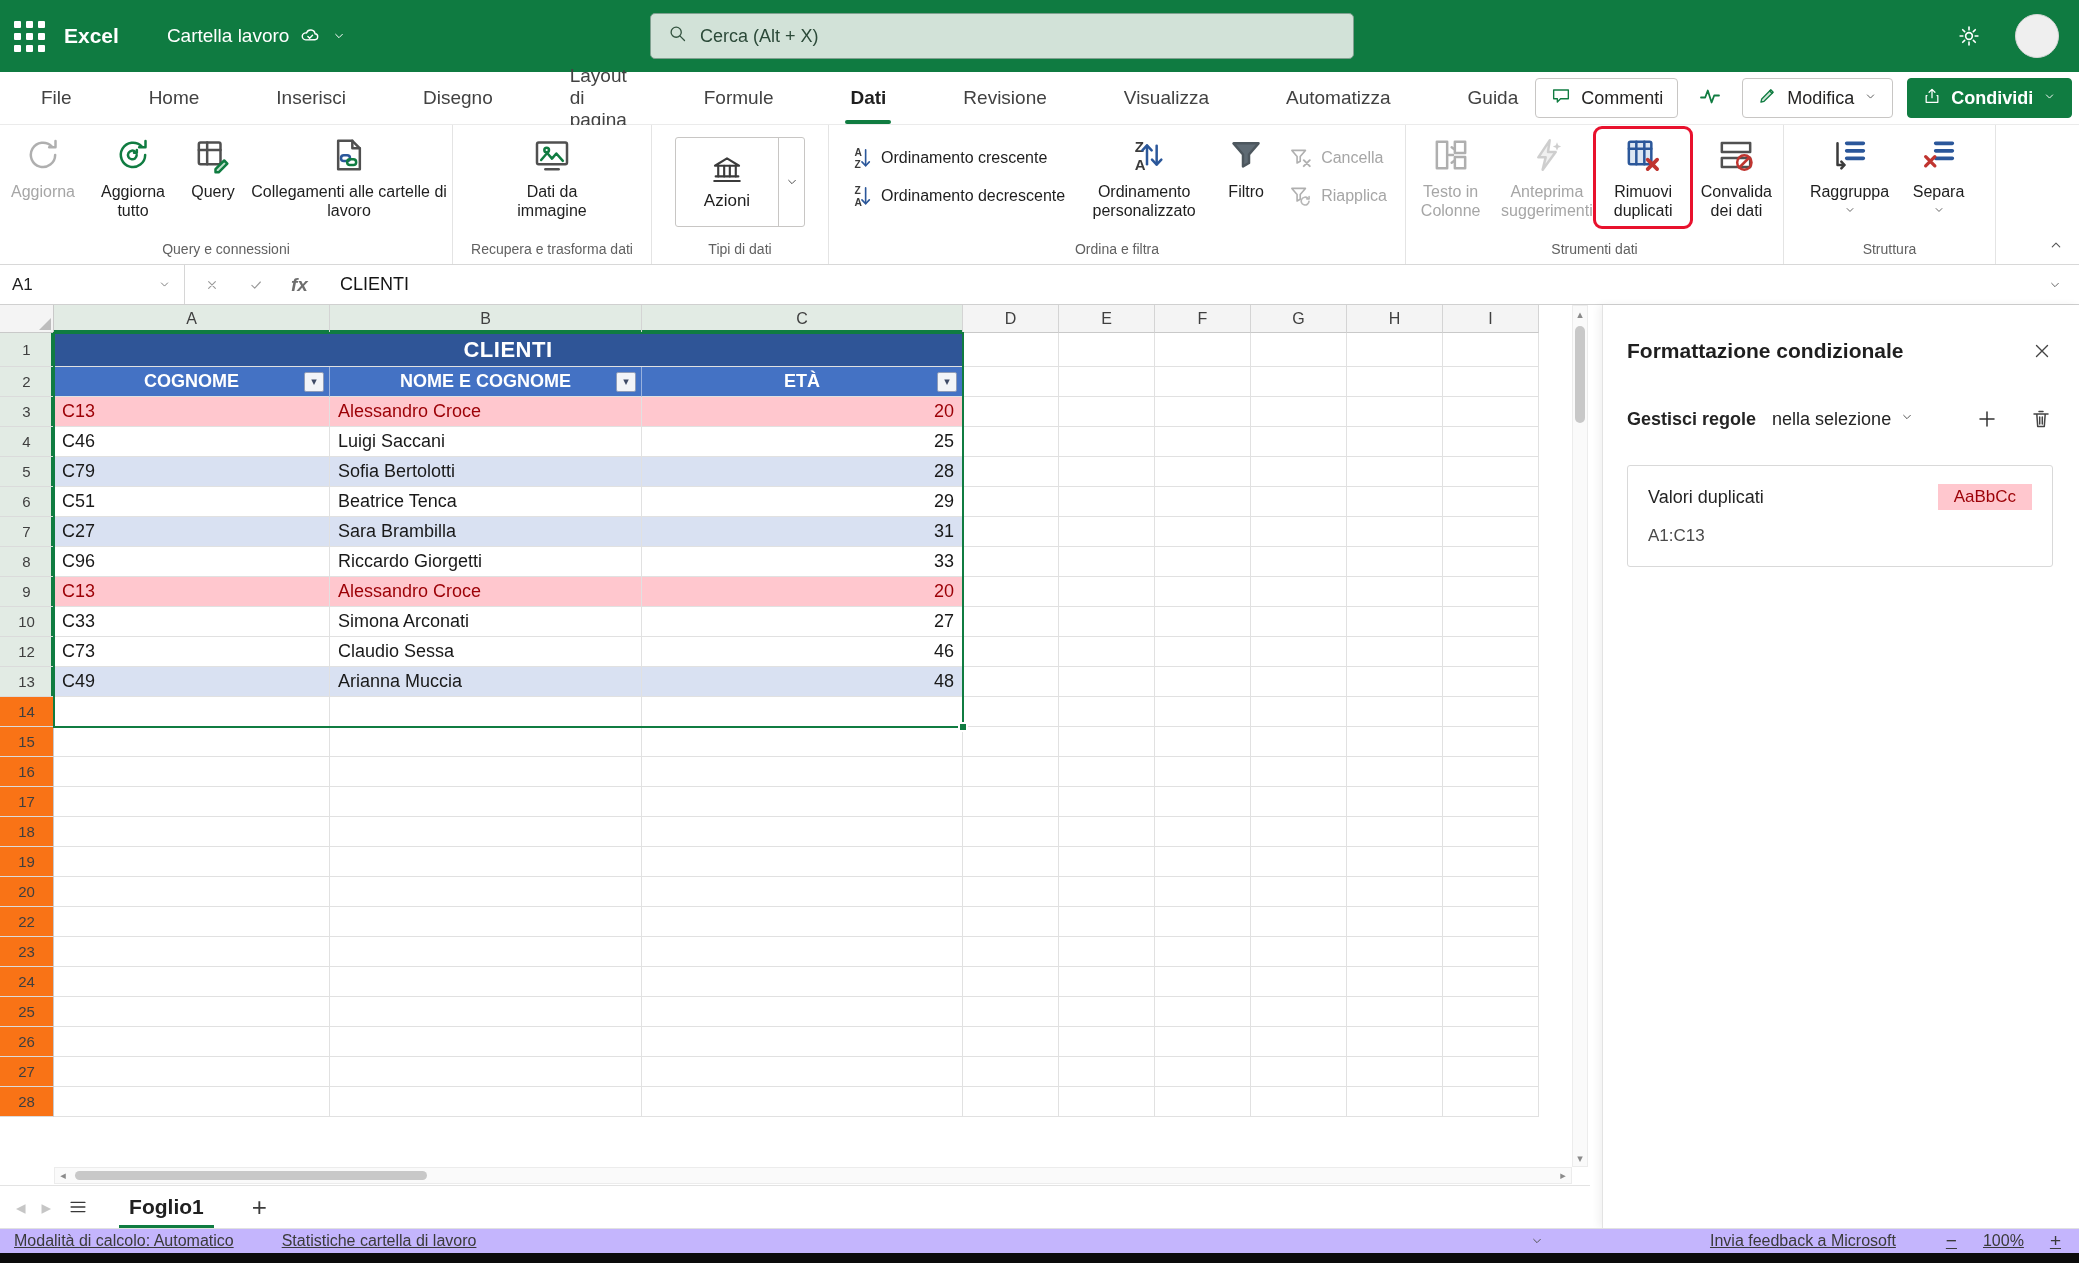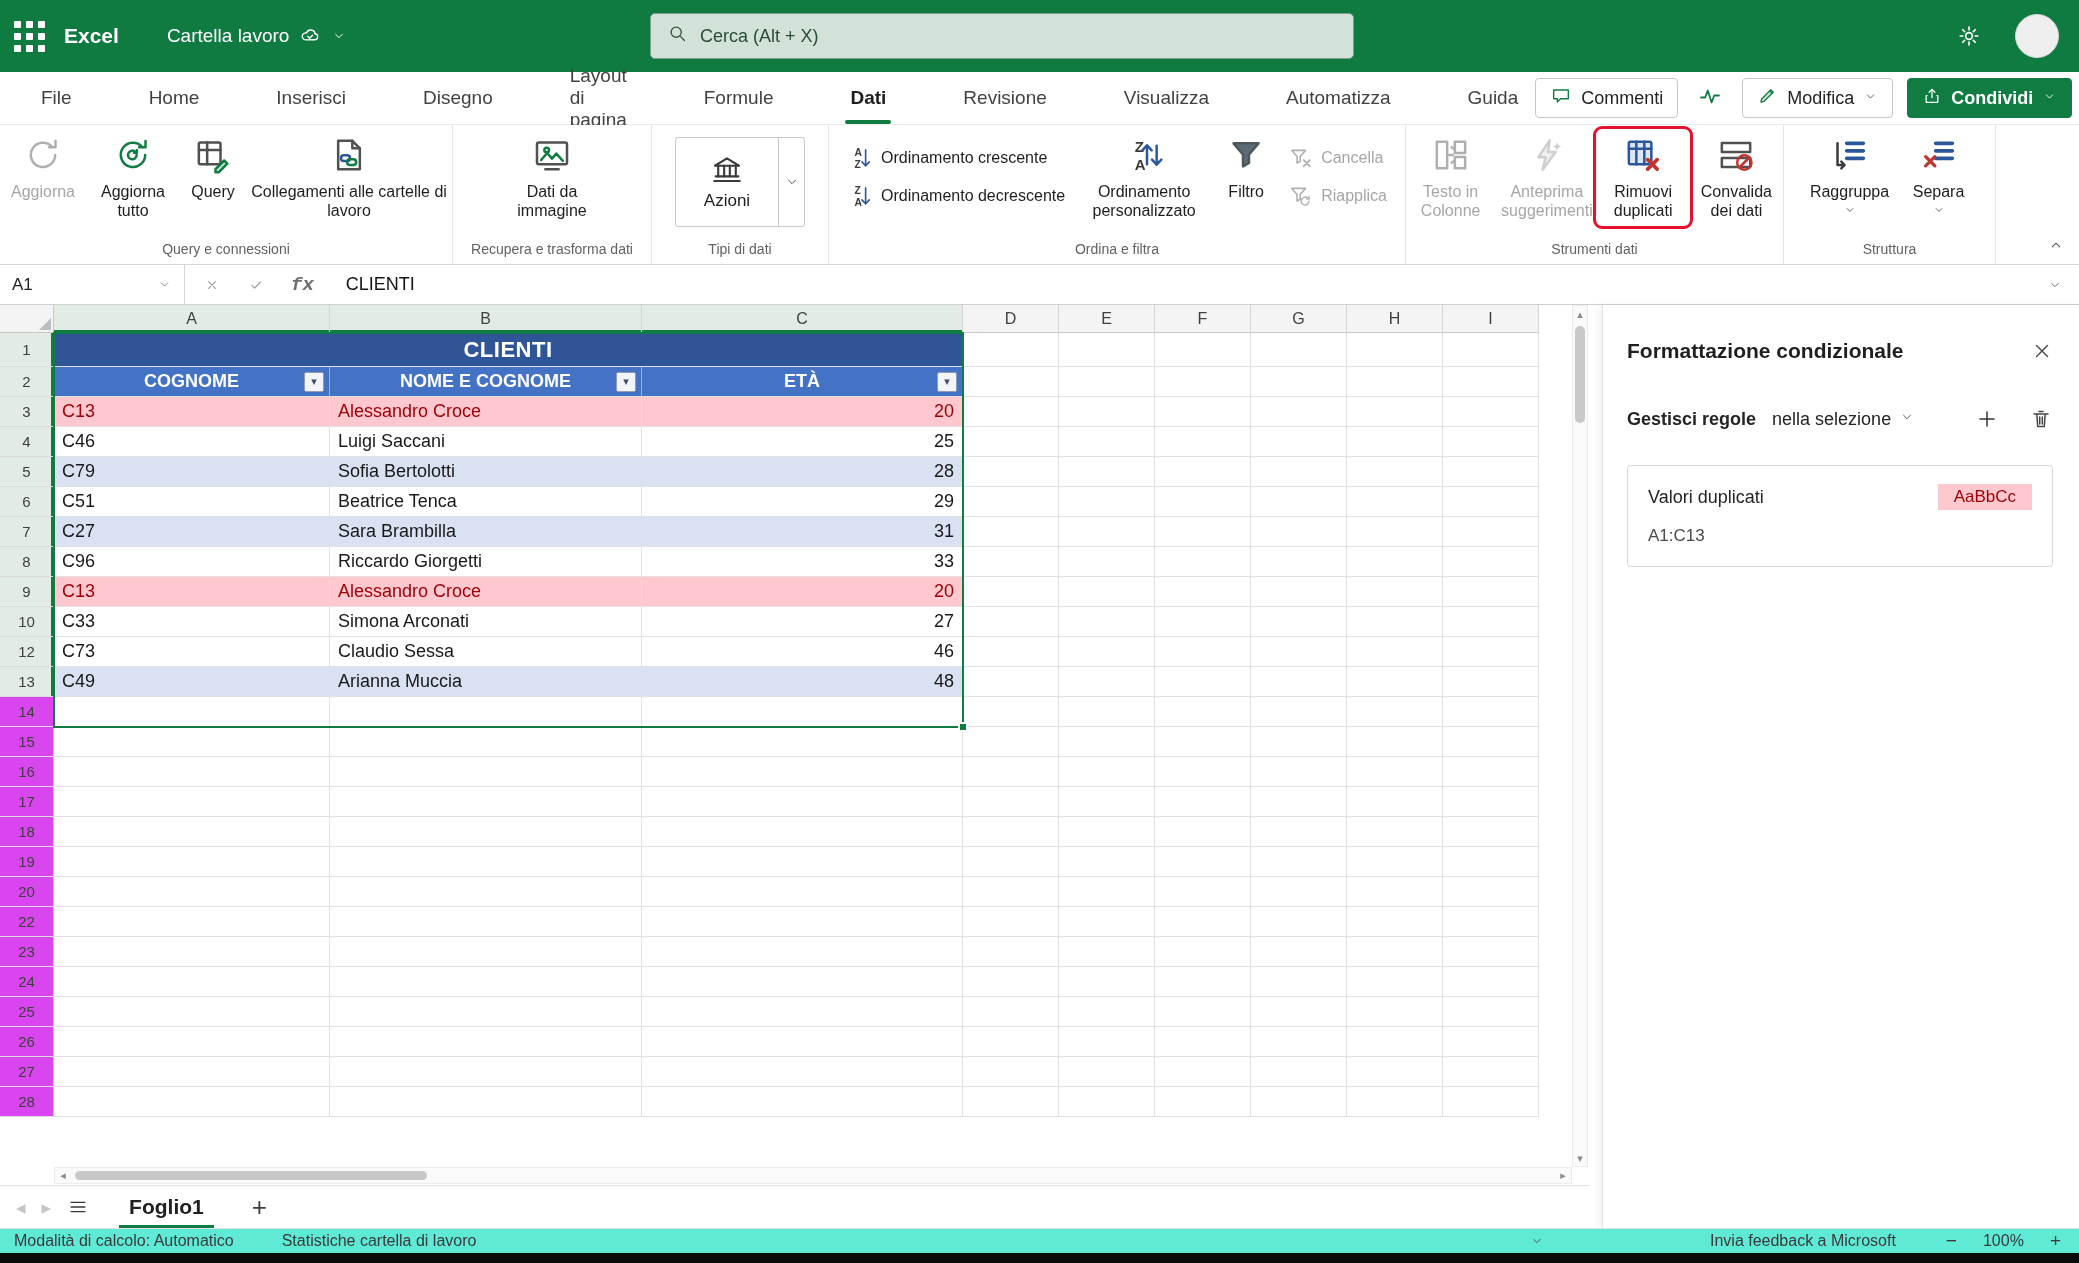--- a/index.html
+++ b/index.html
@@ -59,35 +59,35 @@
   .az-label{font-size:17px;color:#1e1e1e;}
   .az-chev{width:26px;border-left:1px solid #C8C6C4;display:flex;align-items:center;justify-content:center;color:#555;}
   .rib-collapse{position:absolute;right:14px;bottom:6px;cursor:pointer;}
   
   .formulabar{position:absolute;left:0;top:265px;width:2079px;height:40px;border-bottom:1px solid #D0D0D0;
     display:flex;align-items:center;background:#fff;}
   .namebox{width:185px;height:100%;border-right:1px solid #D6D6D6;display:flex;align-items:center;
     padding:0 12px;font-size:17px;color:#1f1f1f;cursor:pointer;}
   .nb-chev{margin-left:auto;color:#777;display:flex;}
   .fb-icons{display:flex;align-items:center;gap:26px;padding:0 18px;}
-  .fx{font-family:Liberation Mono, monospace;font-style:italic;font-weight:bold;font-size:19px;color:#6e6e6e;cursor:pointer;}
+  .fx{font-family:Liberation Sans, sans-serif;font-style:italic;font-weight:bold;font-size:19px;color:#6e6e6e;cursor:pointer;}
   .fb-content{font-size:18px;color:#141414;margin-left:14px;}
   .fb-expand{margin-left:auto;padding-right:16px;color:#666;cursor:pointer;display:flex;}
   
   .gridarea{position:absolute;left:0;top:305px;width:1590px;height:880px;background:#fff;overflow:hidden;}
   #colheaders{position:absolute;left:0;top:0;width:1539px;height:28px;display:flex;}
   .corner{width:54px;height:28px;background:#F4F4F4;border-right:1px solid #C9C9C9;border-bottom:1px solid #C9C9C9;position:relative;flex:none;}
   .corner::after{content:"";position:absolute;right:2px;bottom:2px;width:0;height:0;
     border-left:12px solid transparent;border-bottom:12px solid #BDBDBD;}
   .chcell{height:28px;background:#F4F4F4;border-right:1px solid #D4D4D4;border-bottom:1px solid #C9C9C9;
     display:flex;align-items:center;justify-content:center;font-size:16px;color:#404040;flex:none;cursor:pointer;}
   .chcell.sel{background:#E2EBE4;box-shadow:inset 0 -2px 0 var(--accent);}
   #rows{position:absolute;left:0;top:28px;width:1539px;height:834px;overflow:hidden;}
   .grow{display:flex;flex:none;}
-  .rnum{width:54px;background:#d946ef;border-right:1px solid #C9C9C9;border-bottom:1px solid #DBDBDB;
+  .rnum{width:54px;background:#f97316;border-right:1px solid #C9C9C9;border-bottom:1px solid #DBDBDB;
     display:flex;align-items:center;justify-content:center;font-size:15px;color:#3f3f3f;flex:none;cursor:pointer;}
   .rnum.sel{background:#E2EBE4;box-shadow:inset -2px 0 0 var(--accent);}
   .gcell{flex:none;height:100%;border-right:1px solid #E1E1E1;border-bottom:1px solid #E1E1E1;
     display:flex;align-items:center;padding:0 8px;font-size:18px;color:#191919;overflow:hidden;
     white-space:nowrap;cursor:cell;background:#fff;}
   .gcell.title-cell{background:var(--h1);color:#fff;font-weight:bold;font-size:22px;justify-content:center;letter-spacing:.5px;}
   .gcell.thead{background:var(--h2);color:#fff;font-weight:bold;justify-content:center;position:relative;
     border-right:1px solid rgba(255,255,255,.45);font-size:18px;}
   .flt{position:absolute;right:5px;top:50%;transform:translateY(-50%);width:20px;height:20px;background:#F2F4F8;
     border:1px solid #8F9CB8;border-radius:2px;color:#3E4A66;font-size:11px;display:flex;align-items:center;
@@ -127,22 +127,22 @@
   
   .sheetbar{position:absolute;left:0;top:1185px;width:1590px;height:43px;background:#fff;border-top:1px solid #E3E3E3;
     display:flex;align-items:center;padding-left:16px;gap:16px;}
   .sb-nav{font-size:19px;color:#C6C6C6;}
   .sb-list{display:flex;cursor:pointer;}
   .sheet-tab{height:100%;display:flex;align-items:center;padding:0 18px;font-size:21px;font-weight:bold;color:#202020;
     position:relative;margin-left:6px;cursor:pointer;}
   .sheet-tab::after{content:"";position:absolute;left:8px;right:8px;bottom:0;height:3px;background:var(--accent);}
   .sb-add{font-size:26px;color:#3c3c3c;margin-left:14px;cursor:pointer;line-height:1;}
   
-  .statusbar{position:absolute;left:0;top:1228px;width:2079px;height:25px;background:#5eead4;border-top:1px solid #E1E1E1;
-    display:flex;align-items:center;padding:0 18px 0 14px;font-size:16px;color:#3a3a3a;}
+  .statusbar{position:absolute;left:0;top:1228px;width:2079px;height:25px;background:#c4b5fd;border-top:1px solid #E1E1E1;
+    display:flex;align-items:center;padding:0 18px 0 14px;font-size:16px;color:#3a3a3a;text-decoration:underline;}
   .statusbar .sb-item{cursor:pointer;}
   .sb-stats{margin-left:48px;}
   .sb-right{margin-left:auto;display:flex;align-items:center;}
   .sb-chev{display:flex;cursor:pointer;}
   .sb-feedback{margin-left:165px;cursor:pointer;}
   .sb-zoomout{margin-left:50px;cursor:pointer;font-size:19px;}
   .sb-zoom{margin-left:26px;cursor:pointer;}
   .sb-zoomin{margin-left:26px;cursor:pointer;font-size:19px;}
   .bottomstrip{position:absolute;left:0;top:1253px;width:2079px;height:10px;background:#0B0B0B;}
 </style>

